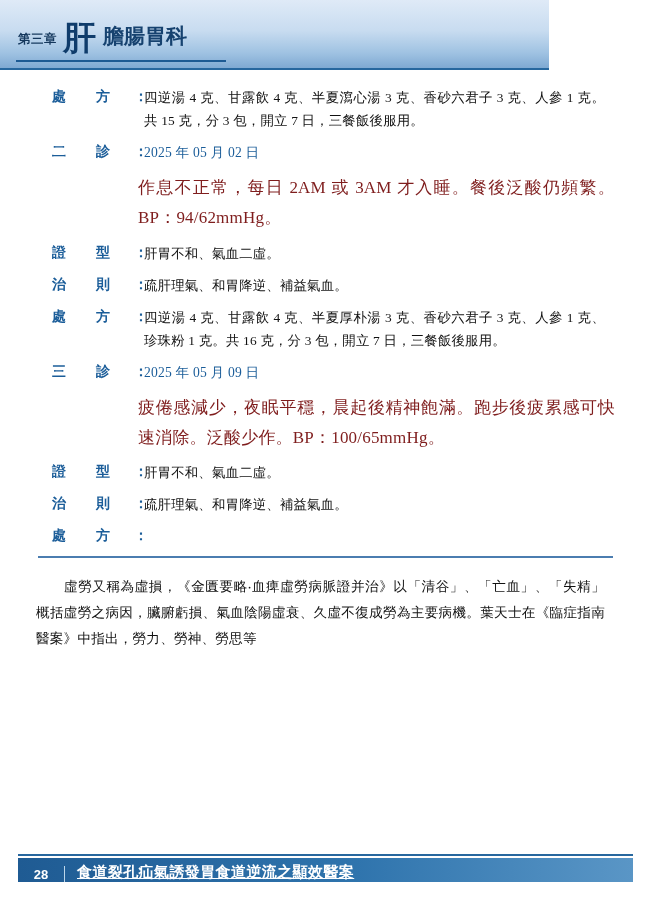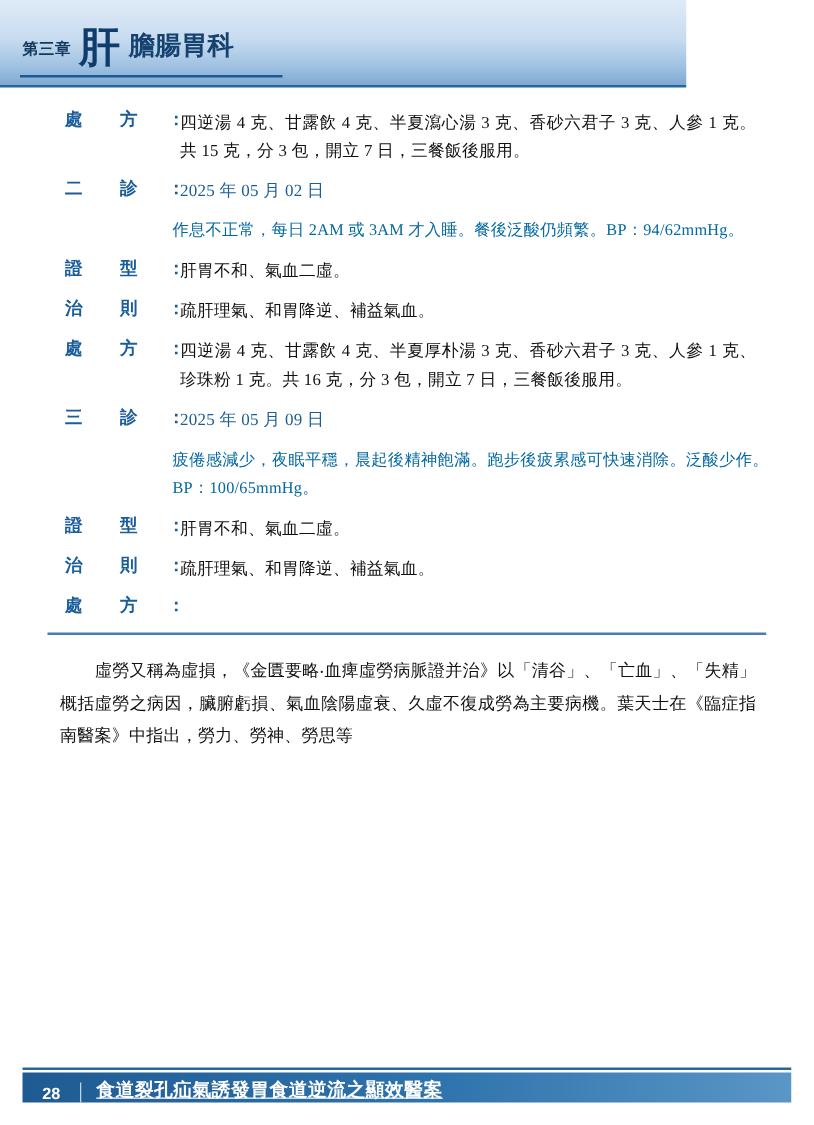--- a/index.html
+++ b/index.html
@@ -107,22 +107,22 @@
   .body-txt.blue {
     color: #1b5d99;
     font-weight: normal;
     font-size: 13.6px;
   }
 
   
   .para {
     padding-left: 138px;
     padding-right: 36px;
-    font-size: 13px;
-    color: #0369a1;
+    font-size: 17px;
+    color: #7f1d1d;
     line-height: 1.74;
     text-align: justify;
     margin-bottom: 9px;
     letter-spacing: 0.2px;
   }
 
   
   .section-head {
     margin-top: 26px;
     margin-left: 38px;
@@ -147,21 +147,21 @@
   .section-rule {
     margin-left: 38px;
     margin-top: 3px;
     width: 575px;
     height: 2px;
     background: #4b7db0;
   }
 
   .final-para {
     margin-top: 16px;
-    padding-left: 48px;
+    padding-left: 36px;
     padding-right: 46px;
     font-size: 13.6px;
     color: #111111;
     line-height: 1.92;
     text-align: justify;
     text-indent: 28px;
     letter-spacing: 0.2px;
   }
 
   

